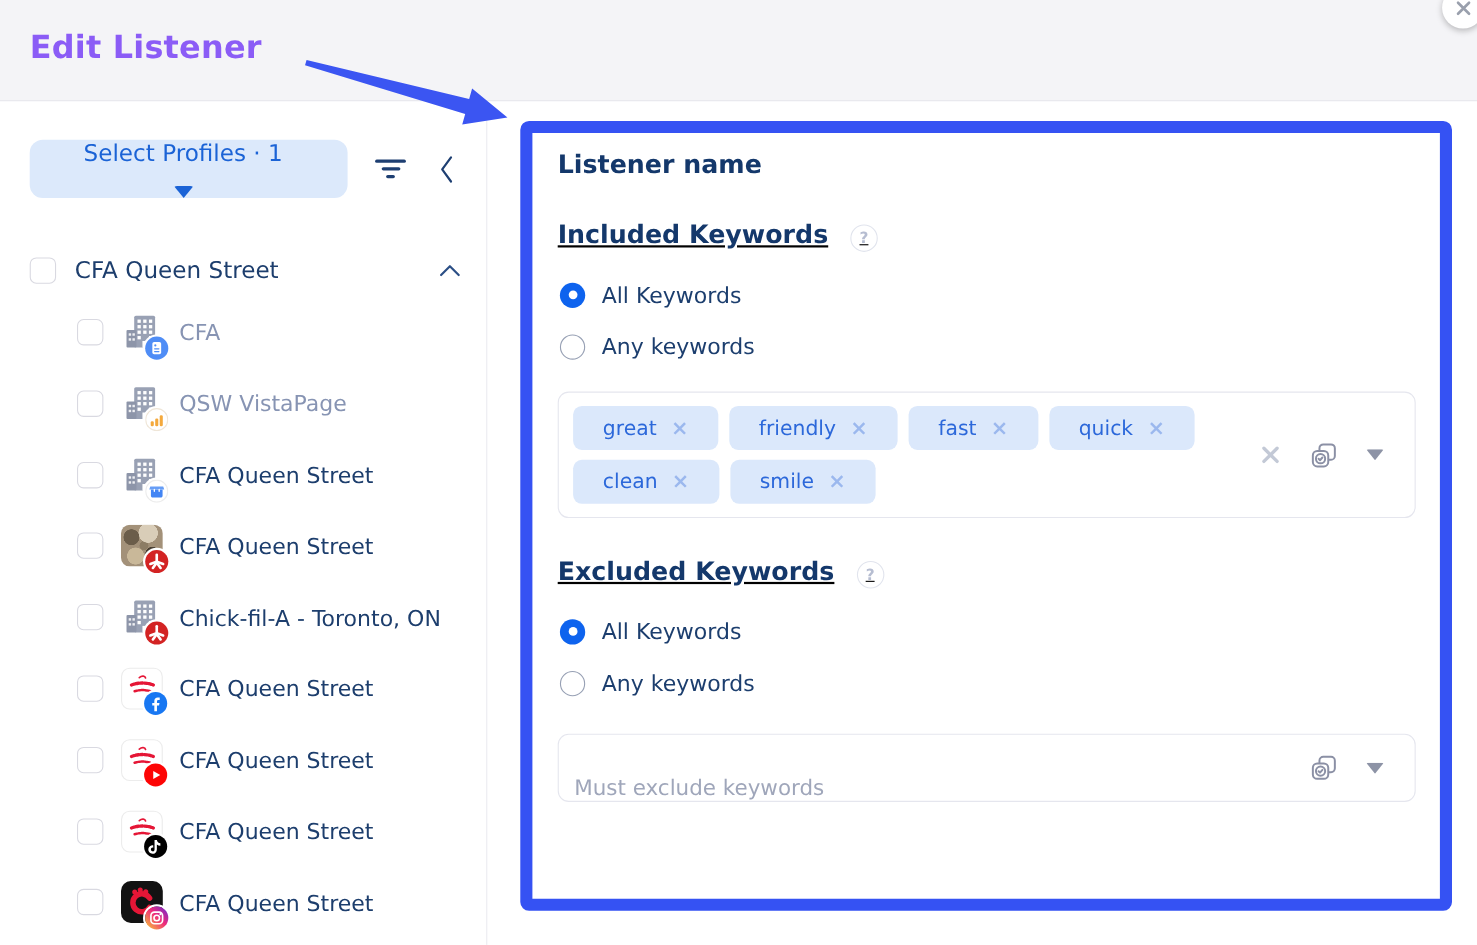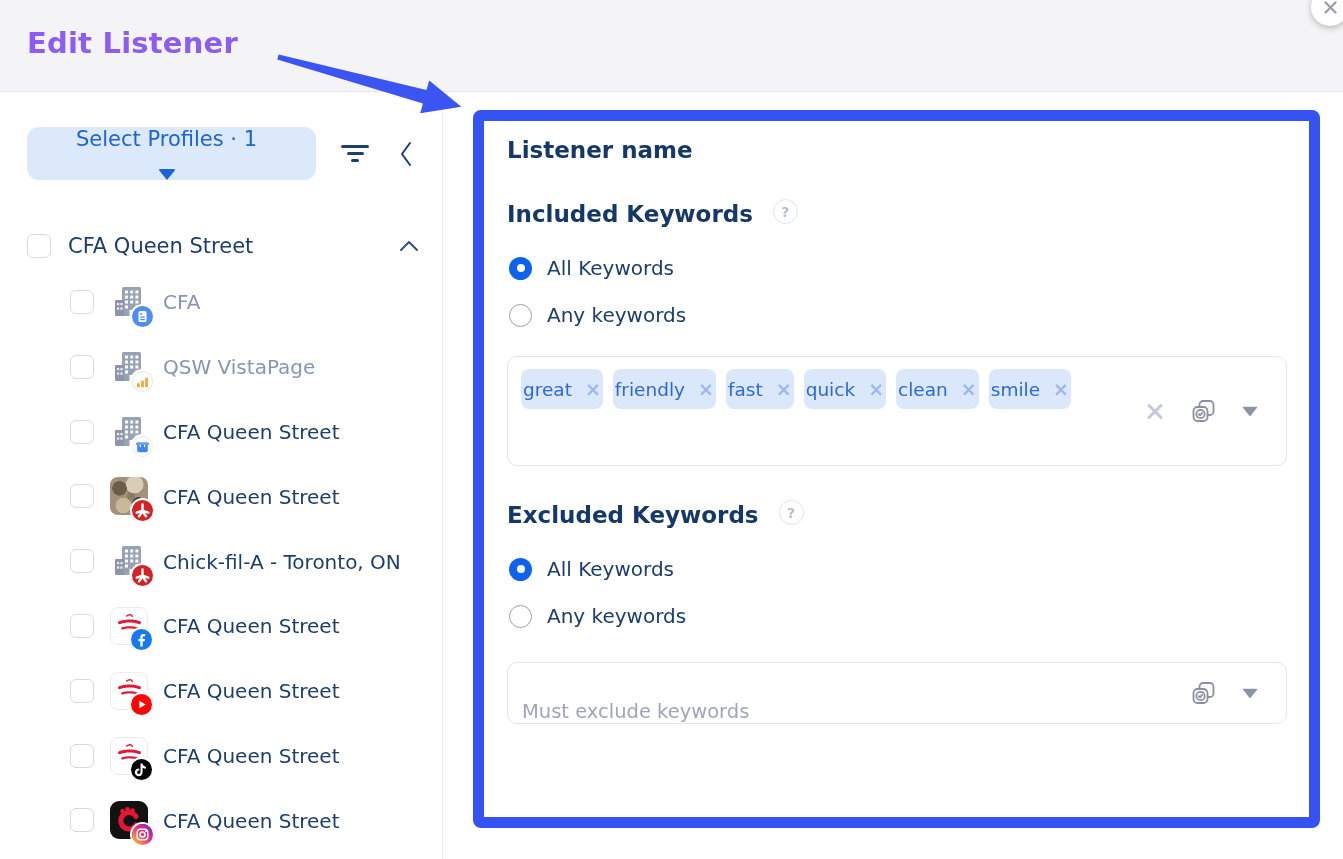--- a/index.html
+++ b/index.html
@@ -52,31 +52,31 @@
   .badge.youtube { background:#fd0505; }
   .badge.tiktok { background:#000; }
   .badge.instagram { background:linear-gradient(45deg,#f9ce34,#ee2a7b 55%,#6228d7); }
   .profile-label { position:absolute; left:163px; top:50%; transform:translateY(-50%); font-size:20px; color:#1d3e6d; }
   .profile-label.muted { color:#8794b3; }
 
   
   .panel { position:absolute; left:473px; top:110px; width:847px; height:718px; border:11px solid #3552f3; border-radius:8px; background:#fff; padding:14px 22px 0 23px; z-index:1; }
   .section-title { font-size:23px; font-weight:600; color:#14386b; line-height:30px; }
   .text-input { width:100%; height:64px; border:1px solid #e5e6ee; border-radius:10px; font-size:19.5px; color:#1d3e6e; padding:0 14px; margin-top:14px; outline:none; font-family:inherit; background:#fff; }
-  .section-head { display:flex; align-items:flex-start; gap:20px; margin-top:34px; margin-bottom:26px; }
+  .section-head { display:flex; align-items:flex-end; gap:20px; margin-top:34px; margin-bottom:26px;text-decoration:underline; }
   .help-icon { width:25px; height:25px; border-radius:50%; border:1.5px solid #e1e4ed; color:#b6bdd1; font-size:14px; font-weight:600; display:flex; align-items:center; justify-content:center; cursor:pointer; }
   .radio-row { display:flex; align-items:center; gap:15px; padding-left:2px; height:26px; margin-bottom:21px; cursor:pointer; }
   .radio { width:23px; height:23px; border-radius:50%; flex:0 0 auto; position:relative; }
   .radio.selected { background:#0e63ee; }
   .radio.selected::after { content:""; position:absolute; inset:7.5px; background:#fff; border-radius:50%; }
   .radio.unselected { background:#fff; border:1.5px solid #97a0b4; }
   .radio-label { font-size:20px; color:#1c3e6e; font-weight:500; }
 
   .keywords-box { position:relative; border:1px solid #e5e6ee; border-radius:10px; min-height:110px; margin-top:28px; padding:12px 175px 12px 13px; display:flex; flex-wrap:wrap; gap:9px 10px; align-content:flex-start; }
-  .tag { height:40px; background:#dbe8fb; border-radius:8px; display:flex; align-items:center; padding:0 2px; gap:13px; }
+  .tag { height:40px; background:#dbe8fb; border-radius:8px; display:flex; align-items:center; padding:0 27px; gap:13px; }
   .tag-text { font-size:18.5px; color:#2c68da; }
   .tag-x { font-size:19px; font-weight:600; color:#9bb8ee; cursor:pointer; line-height:1; }
   .tag-x::before { content:"×"; }
   .box-controls { position:absolute; right:28px; top:50%; transform:translateY(-50%); display:flex; align-items:center; gap:25px; }
   .icon-btn { cursor:pointer; display:flex; align-items:center; }
   .caret-gray { width:0; height:0; border-left:8px solid transparent; border-right:8px solid transparent; border-top:10px solid #8d93a6; border-radius:2px; }
 
   .input-with-icons { position:relative; margin-top:33px; height:62px; border:1px solid #e5e6ee; border-radius:10px; display:flex; align-items:flex-end; padding:0 160px 0 14px; }
   .input-with-icons input { border:none; outline:none; flex:1; font-size:19.5px; color:#1d3e6e; font-family:inherit; background:transparent; }
   .input-with-icons input::placeholder { color:#9fa6ba; opacity:1; }

